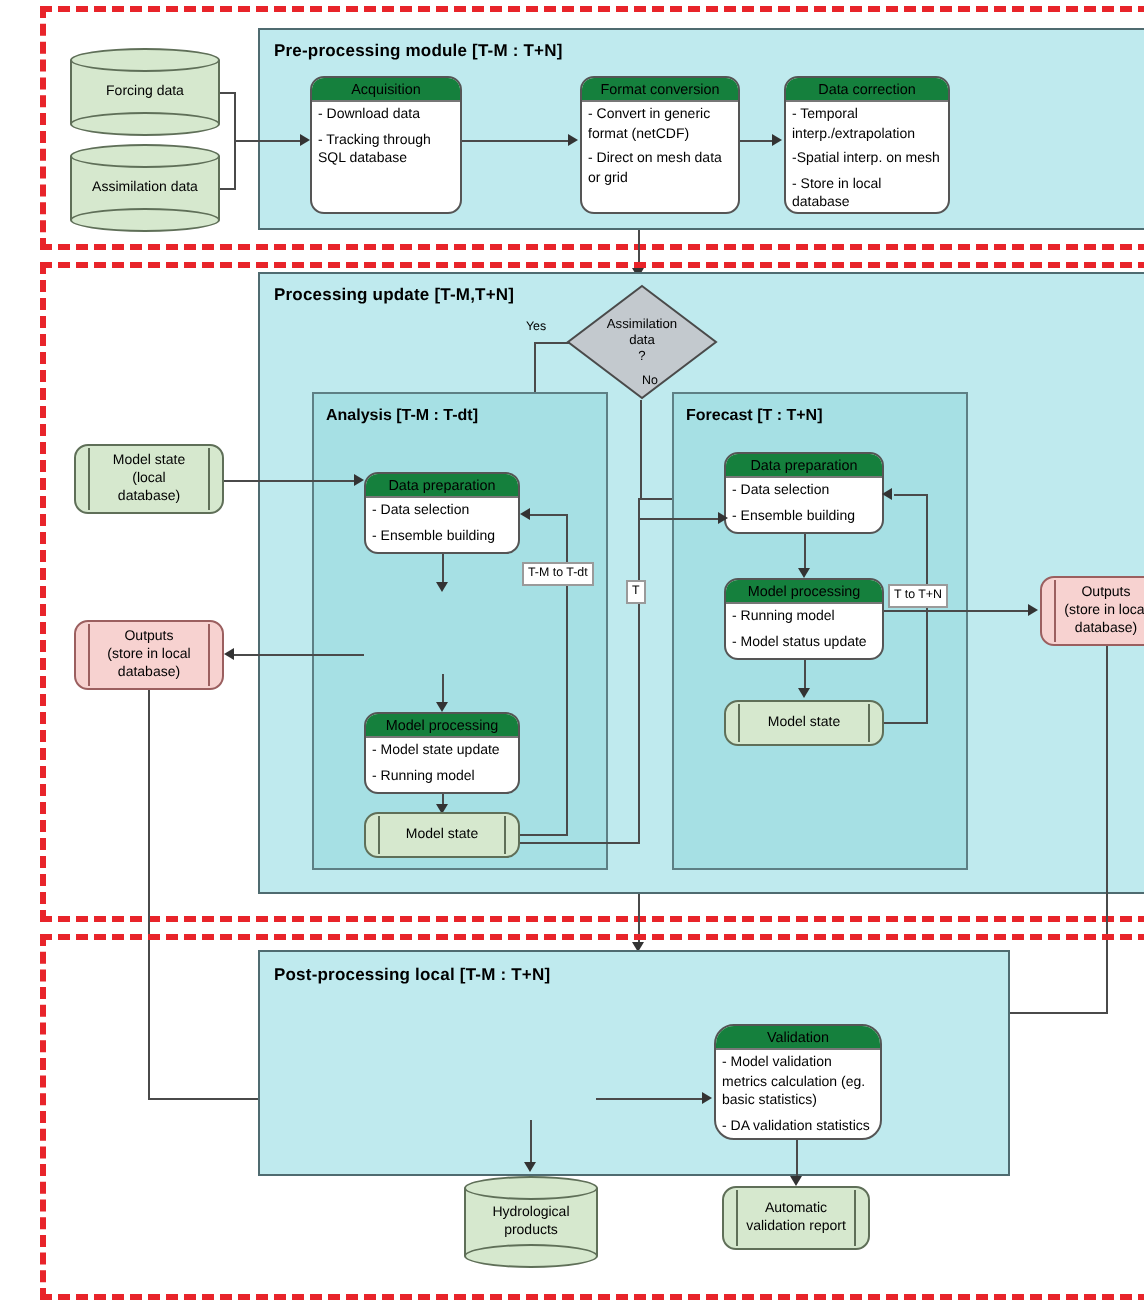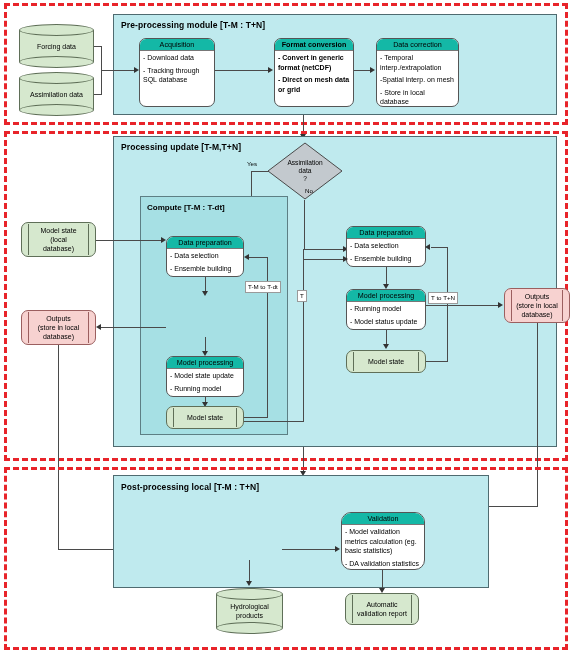--- a/index.html
+++ b/index.html
@@ -1,33 +1,33 @@
 <!DOCTYPE html>
 <html><head>
 <meta charset="utf-8">
 <style>
   html,body{margin:0;padding:0;background:#ffffff;}
   body{width:572px;height:653px;position:relative;overflow:hidden;
        font-family:"Liberation Sans","DejaVu Sans",sans-serif;color:#111;}
-  #stage{position:absolute;left:0;top:0;width:456px;height:653px;}
+  #stage{position:absolute;left:16px;top:0;width:456px;height:653px;}
   .abs{position:absolute;box-sizing:border-box;}
 
   
   .dashframe{border:3px dashed #e8242a;background:transparent;}
 
   
   .module{background:#bfeaee;border:1px solid #4f6b70;}
   .module-sub{background:#a6e0e4;border:1px solid #5d7f84;}
   .module-title{position:absolute;font-weight:bold;font-size:8.5px;color:#000;
                 letter-spacing:0.1px;white-space:nowrap;}
   .sub-title{position:absolute;font-weight:bold;font-size:8px;color:#000;white-space:nowrap;}
 
   
   .pbox{background:#ffffff;border:1px solid #555;border-radius:7px;overflow:hidden;}
-  .pbox .hd{background:#14b8a6;border-bottom:1px solid #777;text-align:center;
+  .pbox .hd{background:#15803d;border-bottom:1px solid #777;text-align:center;
             font-size:7.2px;line-height:11px;height:11px;color:#000;}
   .pbox .bd{padding:2px 3px 2px 3px;font-size:7px;line-height:9.6px;color:#000;}
   .pbox .bd div{margin:0 0 3px 0;}
   .pbox .bd div:last-child{margin-bottom:0;}
 
   
   .cyl{position:absolute;}
   .cyl .body{position:absolute;left:0;right:0;top:6px;bottom:6px;background:#d6e8ce;
              border-left:1px solid #5f6f58;border-right:1px solid #5f6f58;}
   .cyl .top{position:absolute;left:0;right:0;top:0;height:12px;background:#d6e8ce;
@@ -107,21 +107,21 @@
     <div class="hd">Acquisition</div>
     <div class="bd">
       <div>- Download data</div>
       <div>- Tracking through SQL database</div>
     </div>
   </div>
 
   <div class="ln lnh" style="left:215px;top:70px;width:54px;"></div>
   <div class="arr arr-r" style="left:268px;top:67px;"></div>
 
-  <div class="pbox abs" style="left:274px;top:38px;width:80px;height:69px;font-weight:bold;">
+  <div class="pbox abs" style="left:274px;top:38px;width:80px;height:69px;">
     <div class="hd">Format conversion</div>
     <div class="bd">
       <div>- Convert in generic format (netCDF)</div>
       <div>- Direct on mesh data or grid</div>
     </div>
   </div>
 
   <div class="ln lnh" style="left:354px;top:70px;width:17px;"></div>
   <div class="arr arr-r" style="left:370px;top:67px;"></div>
 
@@ -156,21 +156,21 @@
   <div class="ln lnv" style="left:251px;top:171px;height:56px;"></div>
   <div class="ln lnh" style="left:205px;top:226px;width:46px;"></div>
   <div class="ln lnv" style="left:205px;top:226px;height:9px;"></div>
   <div class="arr arr-d" style="left:202px;top:232px;"></div>
 
   <div class="ln lnv" style="left:304px;top:200px;height:50px;"></div>
   <div class="ln lnh" style="left:304px;top:249px;width:40px;"></div>
   <div class="arr arr-r" style="left:343px;top:246px;"></div>
 
   <div class="abs module-sub" style="left:140px;top:196px;width:148px;height:239px;">
-    <div class="sub-title" style="left:6px;top:6px;">Compute [T-M : T-dt]</div>
+    <div class="sub-title" style="left:6px;top:6px;">Analysis [T-M : T-dt]</div>
   </div>
 
   <div class="pbox abs" style="left:166px;top:236px;width:78px;height:41px;">
     <div class="hd">Data preparation</div>
     <div class="bd">
       <div>- Data selection</div>
       <div>- Ensemble building</div>
     </div>
   </div>
 
@@ -197,20 +197,23 @@
   <div class="ln lnh" style="left:244px;top:417px;width:24px;"></div>
   <div class="ln lnv" style="left:267px;top:257px;height:161px;"></div>
   <div class="ln lnh" style="left:249px;top:257px;width:18px;"></div>
   <div class="arr arr-l" style="left:244px;top:254px;"></div>
   <div class="elabel" style="left:245px;top:281px;">T-M to T-dt</div>
 
   <div class="ln lnv" style="left:303px;top:249px;height:172px;"></div>
   <div class="elabel" style="left:297px;top:290px;">T</div>
   <div class="ln lnh" style="left:244px;top:421px;width:60px;"></div>
 
+  <div class="abs module-sub" style="left:320px;top:196px;width:148px;height:239px;">
+    <div class="sub-title" style="left:6px;top:6px;">Forecast [T : T+N]</div>
+  </div>
 
   <div class="pbox abs" style="left:346px;top:226px;width:80px;height:41px;">
     <div class="hd">Data preparation</div>
     <div class="bd">
       <div>- Data selection</div>
       <div>- Ensemble building</div>
     </div>
   </div>
 
   <div class="ln lnh" style="left:303px;top:259px;width:41px;"></div>

